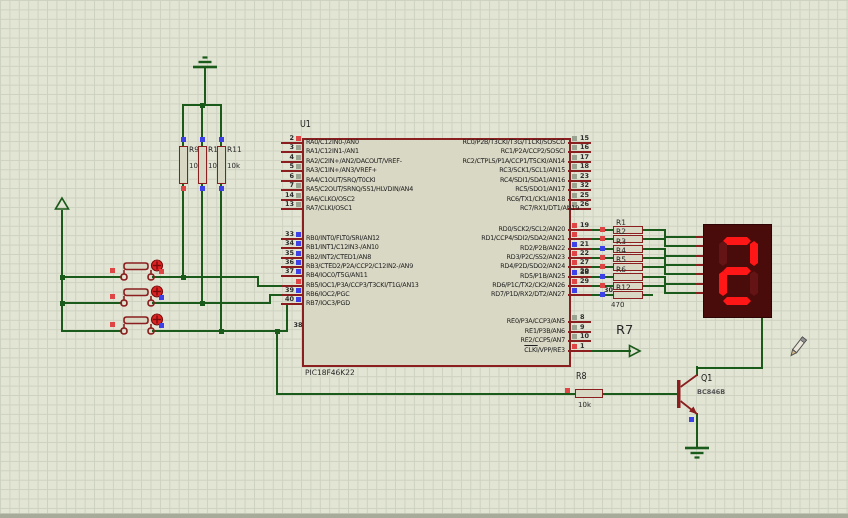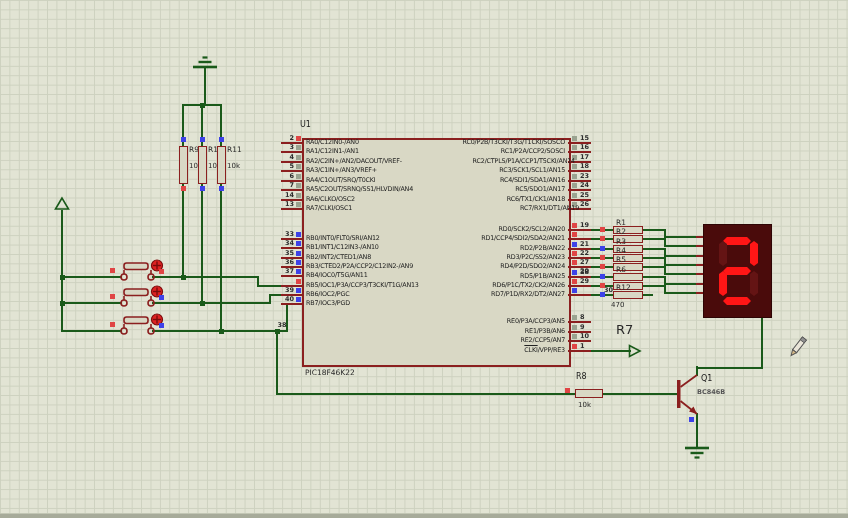--- a/index.html
+++ b/index.html
@@ -161,21 +161,21 @@
       <div class="pname" style="left: 306px; top: 254px;">RB2/INT2/CTED1/AN8</div>
       <div class="stub" style="left: 281px; top: 266px; width: 21px; height: 2px;"></div>
       <div class="pnum" style="left: 278px; top: 258px; width: 16px; text-align: right;">36</div>
       <div class="sq" style="left: 296px; top: 260px; background: rgb(61, 66, 232);"></div>
       <div class="pname" style="left: 306px; top: 263px;">RB3/CTED2/P2A/CCP2/C12IN2-/AN9</div>
       <div class="stub" style="left: 281px; top: 275px; width: 21px; height: 2px;"></div>
       <div class="pnum" style="left: 278px; top: 267px; width: 16px; text-align: right;">37</div>
       <div class="sq" style="left: 296px; top: 269px; background: rgb(61, 66, 232);"></div>
       <div class="pname" style="left: 306px; top: 272px;">RB4/IOC0/T5G/AN11</div>
       <div class="stub" style="left: 281px; top: 285px; width: 21px; height: 2px;"></div>
-      <div class="pnum" style="left: 274px; top: 277px; width: 16px; text-align: center; margin-top: 44px;">38</div>
+      <div class="pnum" style="left: 290px; top: 277px; width: 16px; text-align: center; margin-top: 44px;">38</div>
       <div class="sq" style="left: 296px; top: 279px; background: rgb(224, 69, 69);"></div>
       <div class="pname" style="left: 306px; top: 282px;">RB5/IOC1/P3A/CCP3/T3CKI/T1G/AN13</div>
       <div class="stub" style="left: 281px; top: 294px; width: 21px; height: 2px;"></div>
       <div class="pnum" style="left: 278px; top: 286px; width: 16px; text-align: right;">39</div>
       <div class="sq" style="left: 296px; top: 288px; background: rgb(61, 66, 232);"></div>
       <div class="pname" style="left: 306px; top: 291px;">RB6/IOC2/PGC</div>
       <div class="stub" style="left: 281px; top: 303px; width: 21px; height: 2px;"></div>
       <div class="pnum" style="left: 278px; top: 295px; width: 16px; text-align: right;">40</div>
       <div class="sq" style="left: 296px; top: 297px; background: rgb(61, 66, 232);"></div>
       <div class="pname" style="left: 306px; top: 300px;">RB7/IOC3/PGD</div>
@@ -183,31 +183,31 @@
       <div class="pnum" style="left: 580px; top: 134px;">15</div>
       <div class="sq" style="left: 572px; top: 136px; background: rgb(154, 163, 144);"></div>
       <div class="pname rname" style="right: 283px; top: 139px;">RC0/P2B/T3CKI/T3G/T1CKI/SOSCO</div>
       <div class="stub" style="left: 568px; top: 151px; width: 23px; height: 2px;"></div>
       <div class="pnum" style="left: 580px; top: 143px;">16</div>
       <div class="sq" style="left: 572px; top: 145px; background: rgb(154, 163, 144);"></div>
       <div class="pname rname" style="right: 283px; top: 148px;">RC1/P2A/CCP2/SOSCI</div>
       <div class="stub" style="left: 568px; top: 161px; width: 23px; height: 2px;"></div>
       <div class="pnum" style="left: 580px; top: 153px;">17</div>
       <div class="sq" style="left: 572px; top: 155px; background: rgb(154, 163, 144);"></div>
-      <div class="pname rname" style="right: 273px; top: 158px;">RC2/CTPLS/P1A/CCP1/T5CKI/AN14</div>
+      <div class="pname rname" style="right: 283px; top: 158px;">RC2/CTPLS/P1A/CCP1/T5CKI/AN14</div>
       <div class="stub" style="left: 568px; top: 170px; width: 23px; height: 2px;"></div>
       <div class="pnum" style="left: 580px; top: 162px;">18</div>
       <div class="sq" style="left: 572px; top: 164px; background: rgb(154, 163, 144);"></div>
       <div class="pname rname" style="right: 283px; top: 167px;">RC3/SCK1/SCL1/AN15</div>
       <div class="stub" style="left: 568px; top: 180px; width: 23px; height: 2px;"></div>
       <div class="pnum" style="left: 580px; top: 172px;">23</div>
       <div class="sq" style="left: 572px; top: 174px; background: rgb(154, 163, 144);"></div>
       <div class="pname rname" style="right: 283px; top: 177px;">RC4/SDI1/SDA1/AN16</div>
       <div class="stub" style="left: 568px; top: 189px; width: 23px; height: 2px;"></div>
-      <div class="pnum" style="left: 580px; top: 181px;">24</div>
+      <div class="pnum" style="left: 580px; top: 181px;">32</div>
       <div class="sq" style="left: 572px; top: 183px; background: rgb(154, 163, 144);"></div>
       <div class="pname rname" style="right: 283px; top: 186px;">RC5/SDO1/AN17</div>
       <div class="stub" style="left: 568px; top: 199px; width: 23px; height: 2px;"></div>
       <div class="pnum" style="left: 580px; top: 191px;">25</div>
       <div class="sq" style="left: 572px; top: 193px; background: rgb(154, 163, 144);"></div>
       <div class="pname rname" style="right: 283px; top: 196px;">RC6/TX1/CK1/AN18</div>
       <div class="stub" style="left: 568px; top: 208px; width: 23px; height: 2px;"></div>
       <div class="pnum" style="left: 580px; top: 200px;">26</div>
       <div class="sq" style="left: 572px; top: 202px; background: rgb(154, 163, 144);"></div>
       <div class="pname rname" style="right: 269px; top: 205px;">RC7/RX1/DT1/AN19</div>

